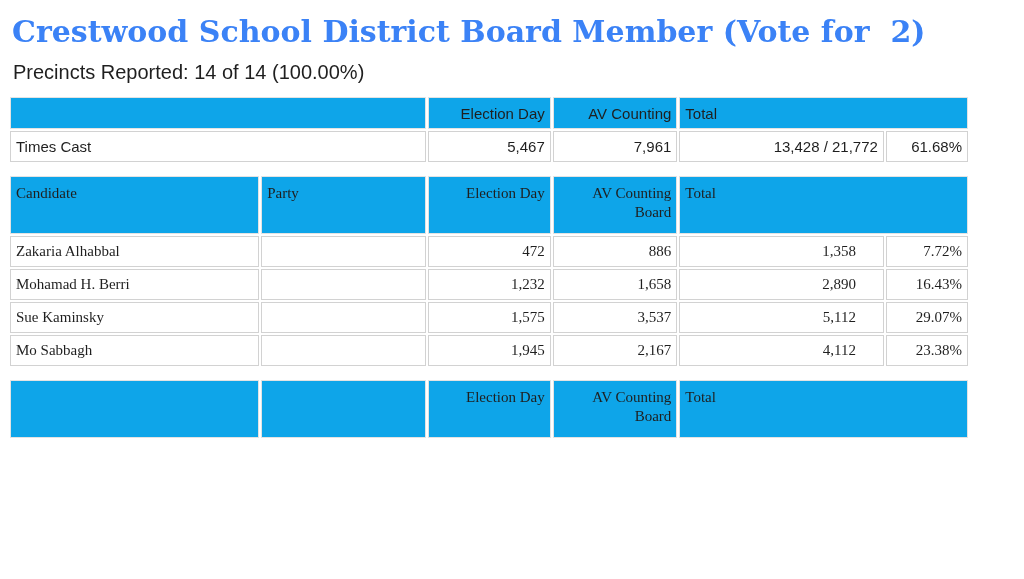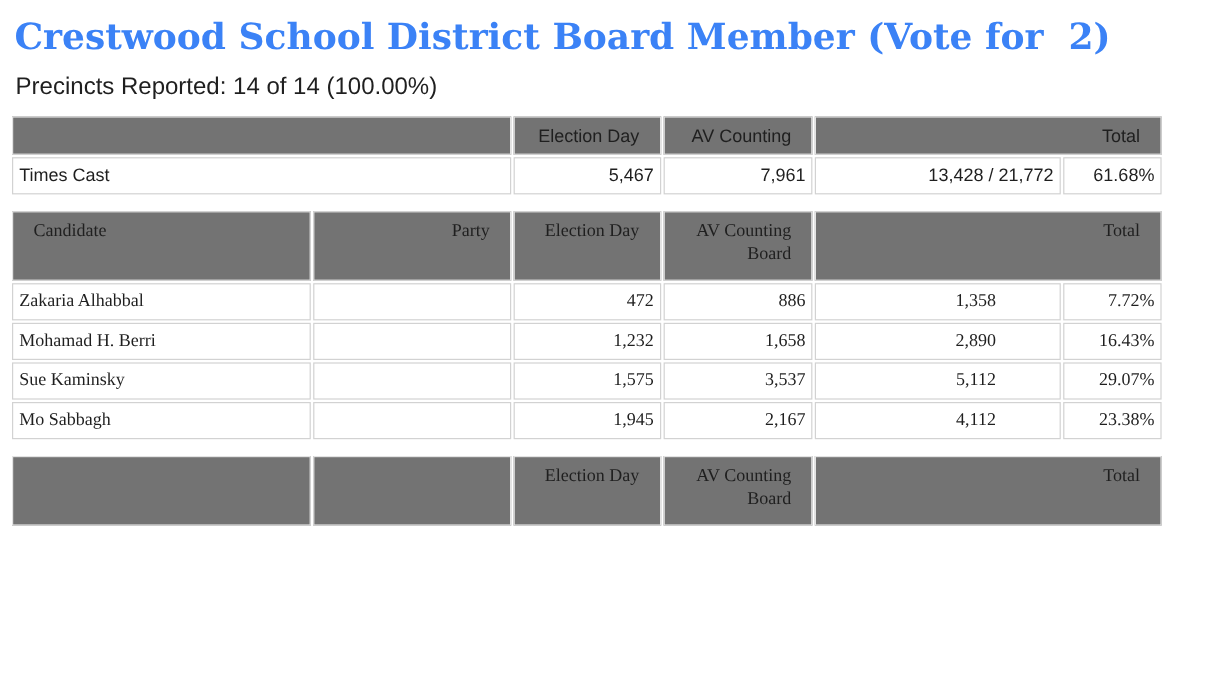--- a/index.html
+++ b/index.html
@@ -37,44 +37,44 @@
   }
   table.t1 { margin-top: 14px; }
   table.t2, table.t3 { margin-top: 10px; font-family: Liberation Serif, serif; }
   col.c-candidate { width: 246px; }
   col.c-party     { width: 163px; }
   col.c-ed        { width: 121px; }
   col.c-av        { width: 123px; }
   col.c-total     { width: 202px; }
   col.c-pct       { width: 81px; }
   th {
-    background: #737373;
+    background: #0ea5e9;
     border: 1px solid #e3e3e3;
     font-weight: normal;
     font-size: 15px;
     line-height: 19px;
-    padding: 0 17px;
+    padding: 0 5px;
   }
   td {
     background: #ffffff;
     border: 1px solid #d2d2d2;
     font-size: 15px;
     line-height: 19px;
     padding: 0 5px;
     height: 29px;
     vertical-align: middle;
     overflow: hidden;
     white-space: nowrap;
   }
   tr.hdr-short th { height: 30px; vertical-align: middle; }
   tr.hdr-tall th { height: 49px; vertical-align: top; padding-top: 7px; white-space: normal; }
   .al { text-align: left; }
   .ar { text-align: right; }
-  .ac { text-align: right; }
-  td.total-pad { padding-right: 53px; text-align: right; }
+  .ac { text-align: left; }
+  td.total-pad { padding-right: 27px; text-align: right; }
 </style>
 </head>
 <body>
 
 <h1 class="title">Crestwood School District Board Member (Vote for  2)</h1>
 <div class="precincts">Precincts Reported: 14 of 14 (100.00%)</div>
 
 <table class="results t1">
   <colgroup>
     <col class="c-candidate">

